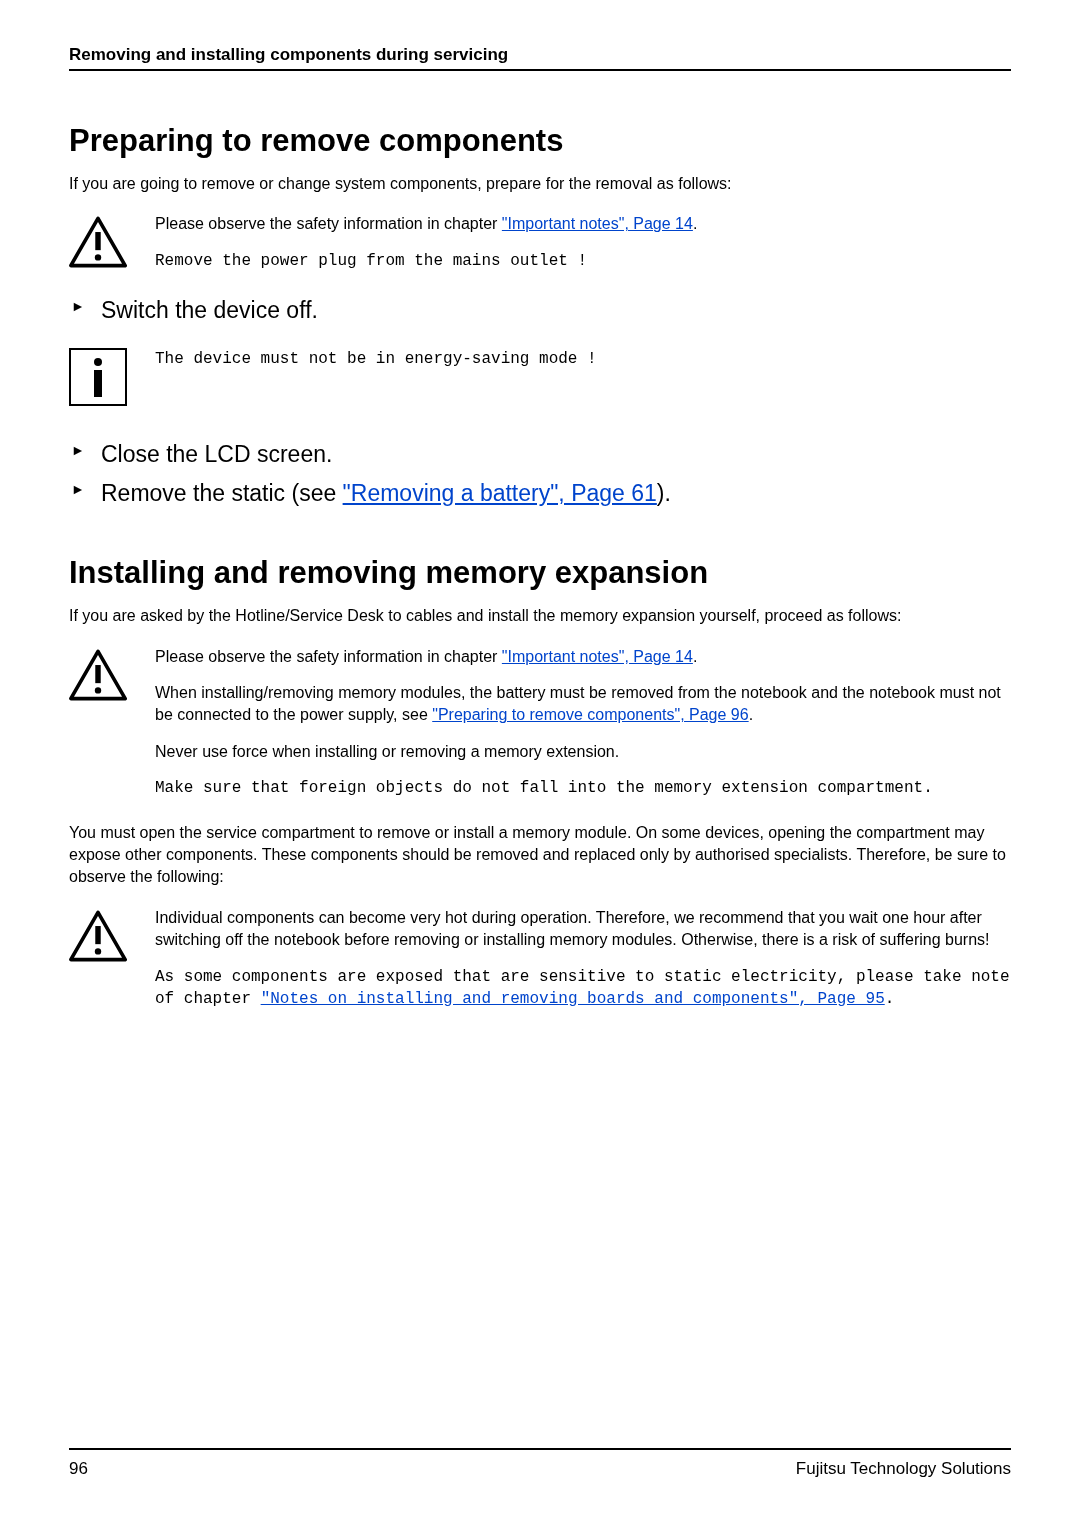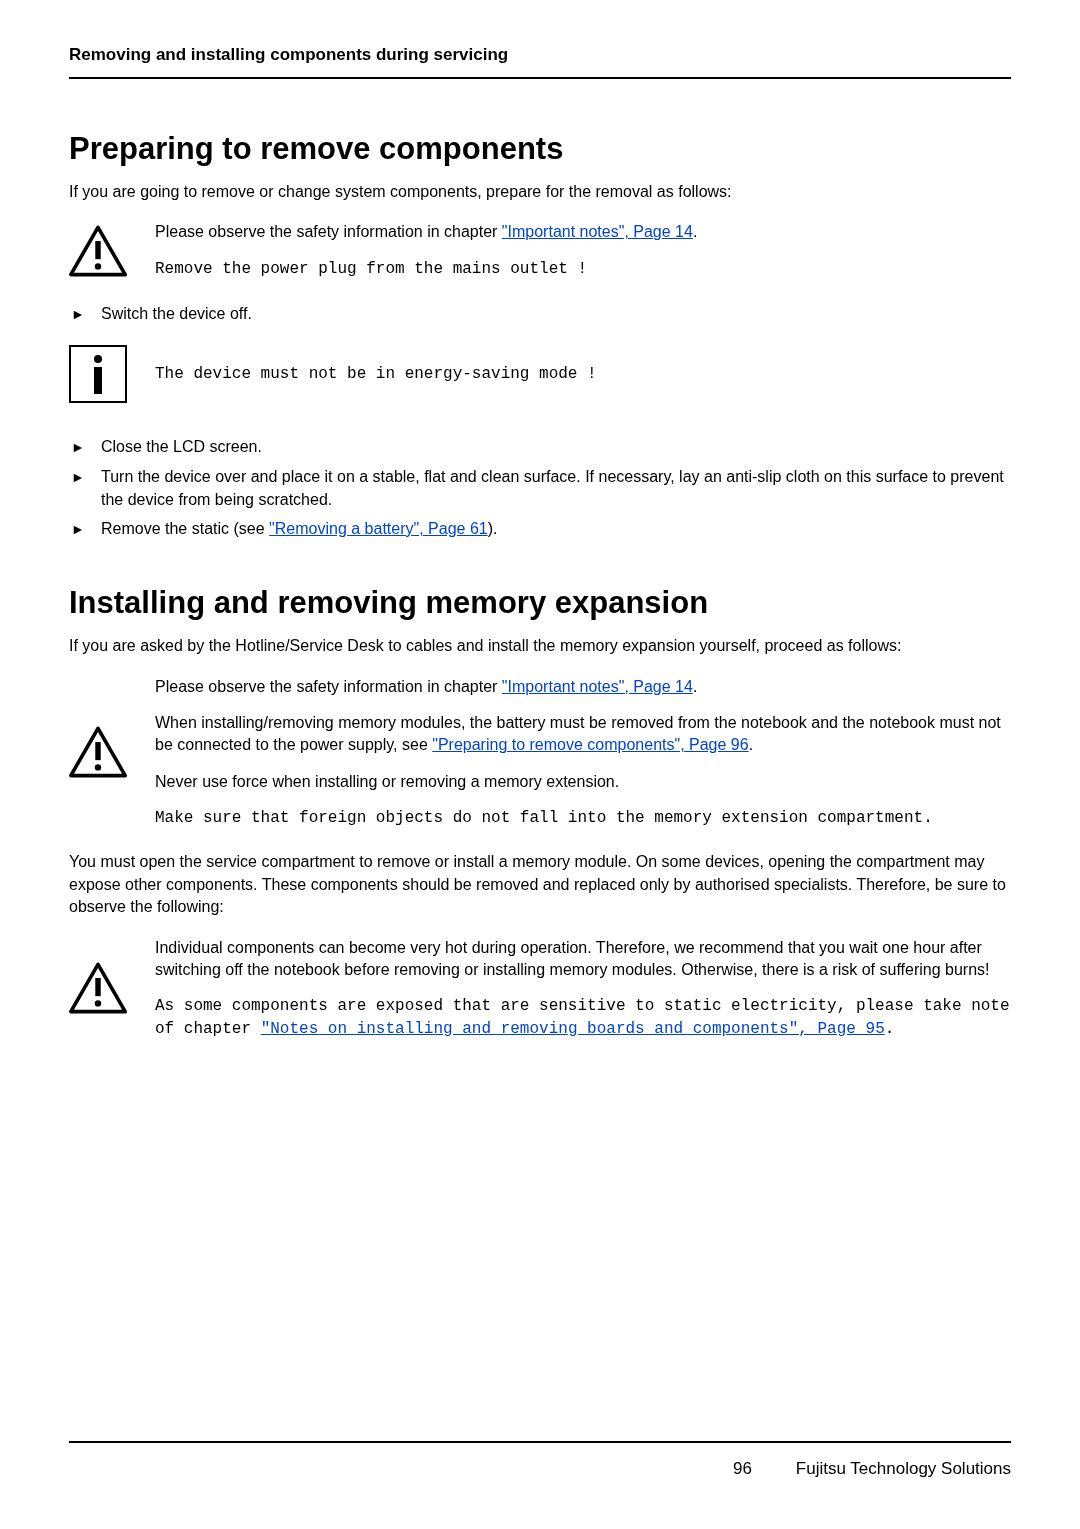--- a/index.html
+++ b/index.html
@@ -13,38 +13,38 @@
       width: 1080px;
       height: 1529px;
       margin: 0 auto;
       padding: 45px 69px 45px 69px;
       box-sizing: border-box;
       position: relative;
     }
     .header {
       font-weight: bold;
       font-size: 17px;
-      padding-bottom: 12px;
+      padding-bottom: 4px;
       border-bottom: 2.5px solid #000;
       margin-bottom: 52px;
     }
     h2 {
       font-size: 31px;
       font-weight: bold;
       margin: 0 0 14px 0;
       letter-spacing: 0px;
     }
     p {
       font-size: 16px;
       line-height: 1.4;
       margin: 0 0 18px 0;
     }
     .warning-row {
       display: flex;
-      align-items: center;
+      align-items: flex-start;
       margin-bottom: 22px;
     }
     .warning-icon, .info-icon {
       width: 58px;
       height: 58px;
       flex: 0 0 58px;
       margin-right: 28px;
     }
     .info-icon {
       border: 2.5px solid #000;
@@ -68,21 +68,21 @@
     .warning-text p:last-child {
       margin-bottom: 0;
       font-family: Liberation Mono, monospace;
     }
     .step-list {
       list-style: none;
       padding: 0;
       margin: 0 0 20px 0;
     }
     .step-list li {
-      font-size: 16px;
+      font-size: 23px;
       line-height: 1.45;
       padding-left: 32px;
       position: relative;
       margin-bottom: 6px;
     }
     .step-list li::before {
       content: "►";
       position: absolute;
       left: 2px;
       top: 2px;
@@ -91,25 +91,24 @@
     a.doclink {
       color: #0044cc;
       text-decoration: underline;
     }
     .footer {
       position: absolute;
       bottom: 50px;
       left: 69px;
       right: 69px;
       border-top: 2.5px solid #000;
-      padding-top: 16px;
+      padding-top: 9px;
       display: flex;
-      justify-content: flex-end;
+      justify-content: space-between;
       font-size: 17px;
-      gap: 44px;
     }
     .section {
       margin-bottom: 45px;
     }
     .spacer-small {
       height: 10px;
     }
   </style>
 </head>
 <body>
@@ -152,21 +151,20 @@
         </svg>
       </div>
       <div class="warning-text">
         <p>The device must not be in energy-saving mode !</p>
       </div>
     </div>
     <div class="spacer-small"></div>
 
     <ul class="step-list">
       <li>Close the LCD screen.</li>
-      <li>Turn the device over and place it on a stable, flat and clean surface. If necessary, lay an anti-slip cloth on this surface to prevent the device from being scratched.</li>
       <li>
         <span>Remove the static (see </span><a href="#" class="doclink">"Removing a battery", Page 61</a><span>).</span>
       </li>
     </ul>
   </div>
 
   <div class="section">
     <h2>Installing and removing memory expansion</h2>
     <p>If you are asked by the Hotline/Service Desk to cables and install the memory expansion yourself, proceed as follows:</p>
 

